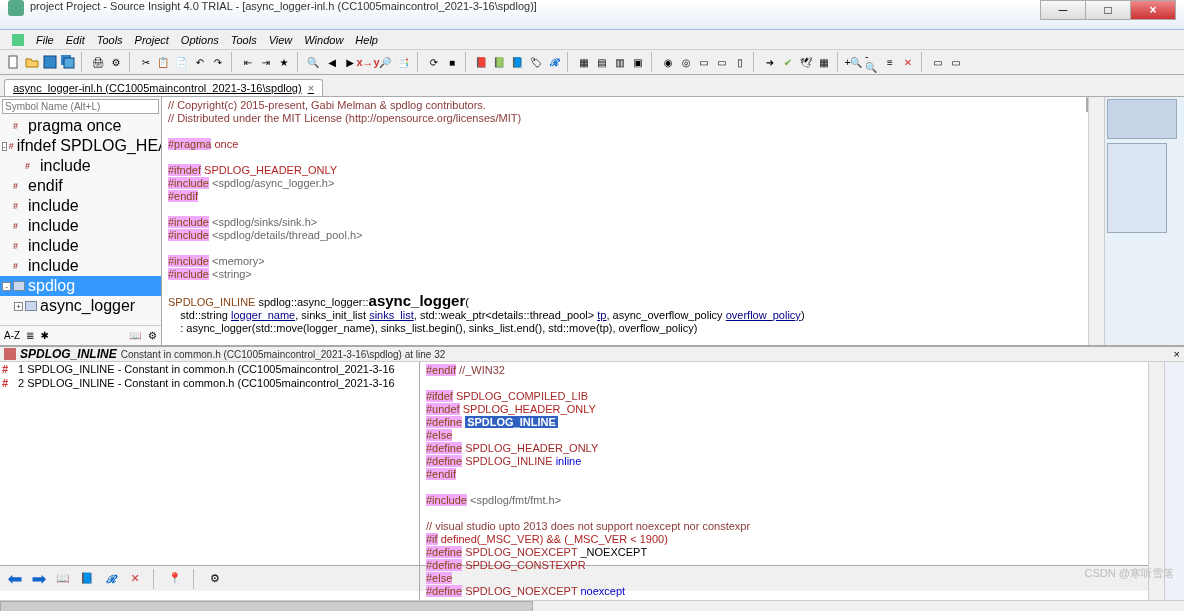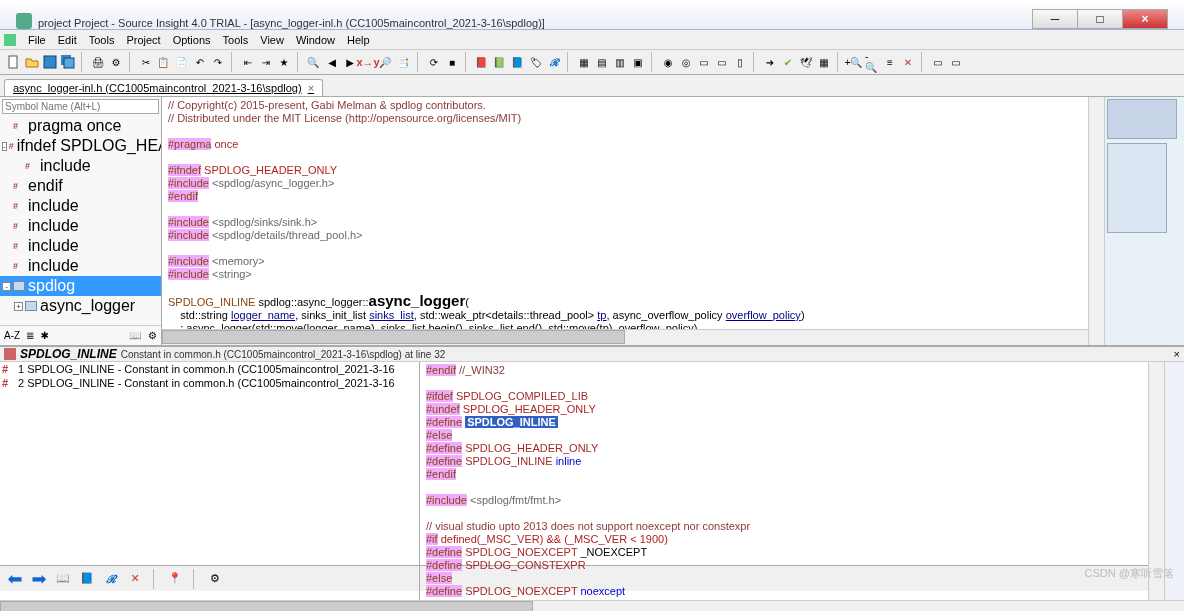--- a/index.html
+++ b/index.html
@@ -1,27 +1,27 @@
 <!DOCTYPE html>
 <html><head>
 <meta charset="utf-8">
 <style>
 * { margin:0; padding:0; box-sizing:border-box; font-family:"Segoe UI",Tahoma,sans-serif; font-size:11px; }
 body { background:#fff; width:1184px; height:611px; overflow:hidden; position:relative; }
 
 
-.titlebar { height:30px; background:linear-gradient(#fff,#e8eef7); border-bottom:1px solid #a0b8d8; display:flex; align-items:flex-end; padding:0 16px; }
+.titlebar { height:30px; background:linear-gradient(#fff,#e8eef7); border-bottom:1px solid #a0b8d8; display:flex; align-items:flex-start; padding:0 8px; }
 .titlebar .icon { width:16px; height:16px; background:#5a8; border-radius:3px; margin-right:6px; }
 .titlebar .title { flex:1; color:#333; }
 .winctrl { display:flex; }
 .winctrl div { width:46px; height:20px; border:1px solid #aaa; background:linear-gradient(#f8f8f8,#ddd); display:flex; align-items:center; justify-content:center; margin-left:-1px; cursor:pointer; font-size:12px; }
 .winctrl .close { background:linear-gradient(#e88,#c33); color:#fff; font-weight:bold; }
 
 
-.menubar { height:20px; background:#f0f0f0; display:flex; align-items:center; padding-left:4px; border-bottom:1px solid #ccc; }
+.menubar { height:20px; background:#f0f0f0; display:flex; align-items:center; padding-left:12px; border-bottom:1px solid #ccc;font-style:italic; }
 .menubar .appicon { width:12px; height:12px; background:#5c8; margin-right:6px; }
 .menubar span { padding:2px 6px; cursor:pointer; }
 
 
 .toolbar { height:25px; background:#f0f0f0; border-bottom:1px solid #aaa; display:flex; align-items:center; padding:0 6px; gap:2px; }
 .tbtn { width:16px; height:16px; border:1px solid transparent; cursor:pointer; display:inline-flex; align-items:center; justify-content:center; font-size:10px; }
 .tbtn svg { width:14px; height:14px; }
 .sep { width:4px; height:20px; border-left:1px solid #bbb; margin:0 3px; }
 
 
@@ -258,21 +258,21 @@
       </div>
     <div class="lefttools">
       <span>A-Z</span>
       <span>≣</span>
       <span>✱</span>
       <span style="margin-left:auto">📖</span>
       <span>⚙</span>
     </div>
   </div>
   <div class="codewrap">
-    <div style="flex:1;display:flex;flex-direction:column">
+    <div style="flex:1;display:flex;flex-direction:row">
       <div class="code" id="code-main"><div><span class="cmt">// Copyright(c) 2015-present, Gabi Melman &amp; spdlog contributors.</span></div><div><span class="cmt">// Distributed under the MIT License (http://opensource.org/licenses/MIT)</span></div><div>&nbsp;</div><div><span class="pp">#pragma</span><span class="ppid"> once</span></div><div>&nbsp;</div><div><span class="pp">#ifndef</span><span class="ppbr"> SPDLOG_HEADER_ONLY</span></div><div><span class="pp">#include</span><span class="inc"> &lt;spdlog/async_logger.h&gt;</span></div><div><span class="pp">#endif</span></div><div>&nbsp;</div><div><span class="pp">#include</span><span class="inc"> &lt;spdlog/sinks/sink.h&gt;</span></div><div><span class="pp">#include</span><span class="inc"> &lt;spdlog/details/thread_pool.h&gt;</span></div><div>&nbsp;</div><div><span class="pp">#include</span><span class="inc"> &lt;memory&gt;</span></div><div><span class="pp">#include</span><span class="inc"> &lt;string&gt;</span></div><div>&nbsp;</div><div><span class="mac">SPDLOG_INLINE</span><span> spdlog::async_logger::</span><span class="fn">async_logger</span><span>(</span></div><div><span>    std::string </span><span class="param">logger_name</span><span>, sinks_init_list </span><span class="param">sinks_list</span><span>, std::weak_ptr&lt;details::thread_pool&gt; </span><span class="param">tp</span><span>, async_overflow_policy </span><span class="param">overflow_policy</span><span>)</span></div><div><span>    : async_logger(std::move(logger_name), sinks_list.begin(), sinks_list.end(), std::move(tp), overflow_policy)</span></div></div>
       <div class="scrollbar-h">
           <div class="thumb" style="width:50%;margin-left:0"></div>
         </div>
     </div>
     <div class="scrollbar-v"></div>
     <div class="minimap">
       <div class="block" style="left:2px;top:2px;width:70px;height:40px"></div>
       <div class="block" style="left:2px;top:46px;width:60px;height:90px;background:#dce6f2"></div>
     </div>

